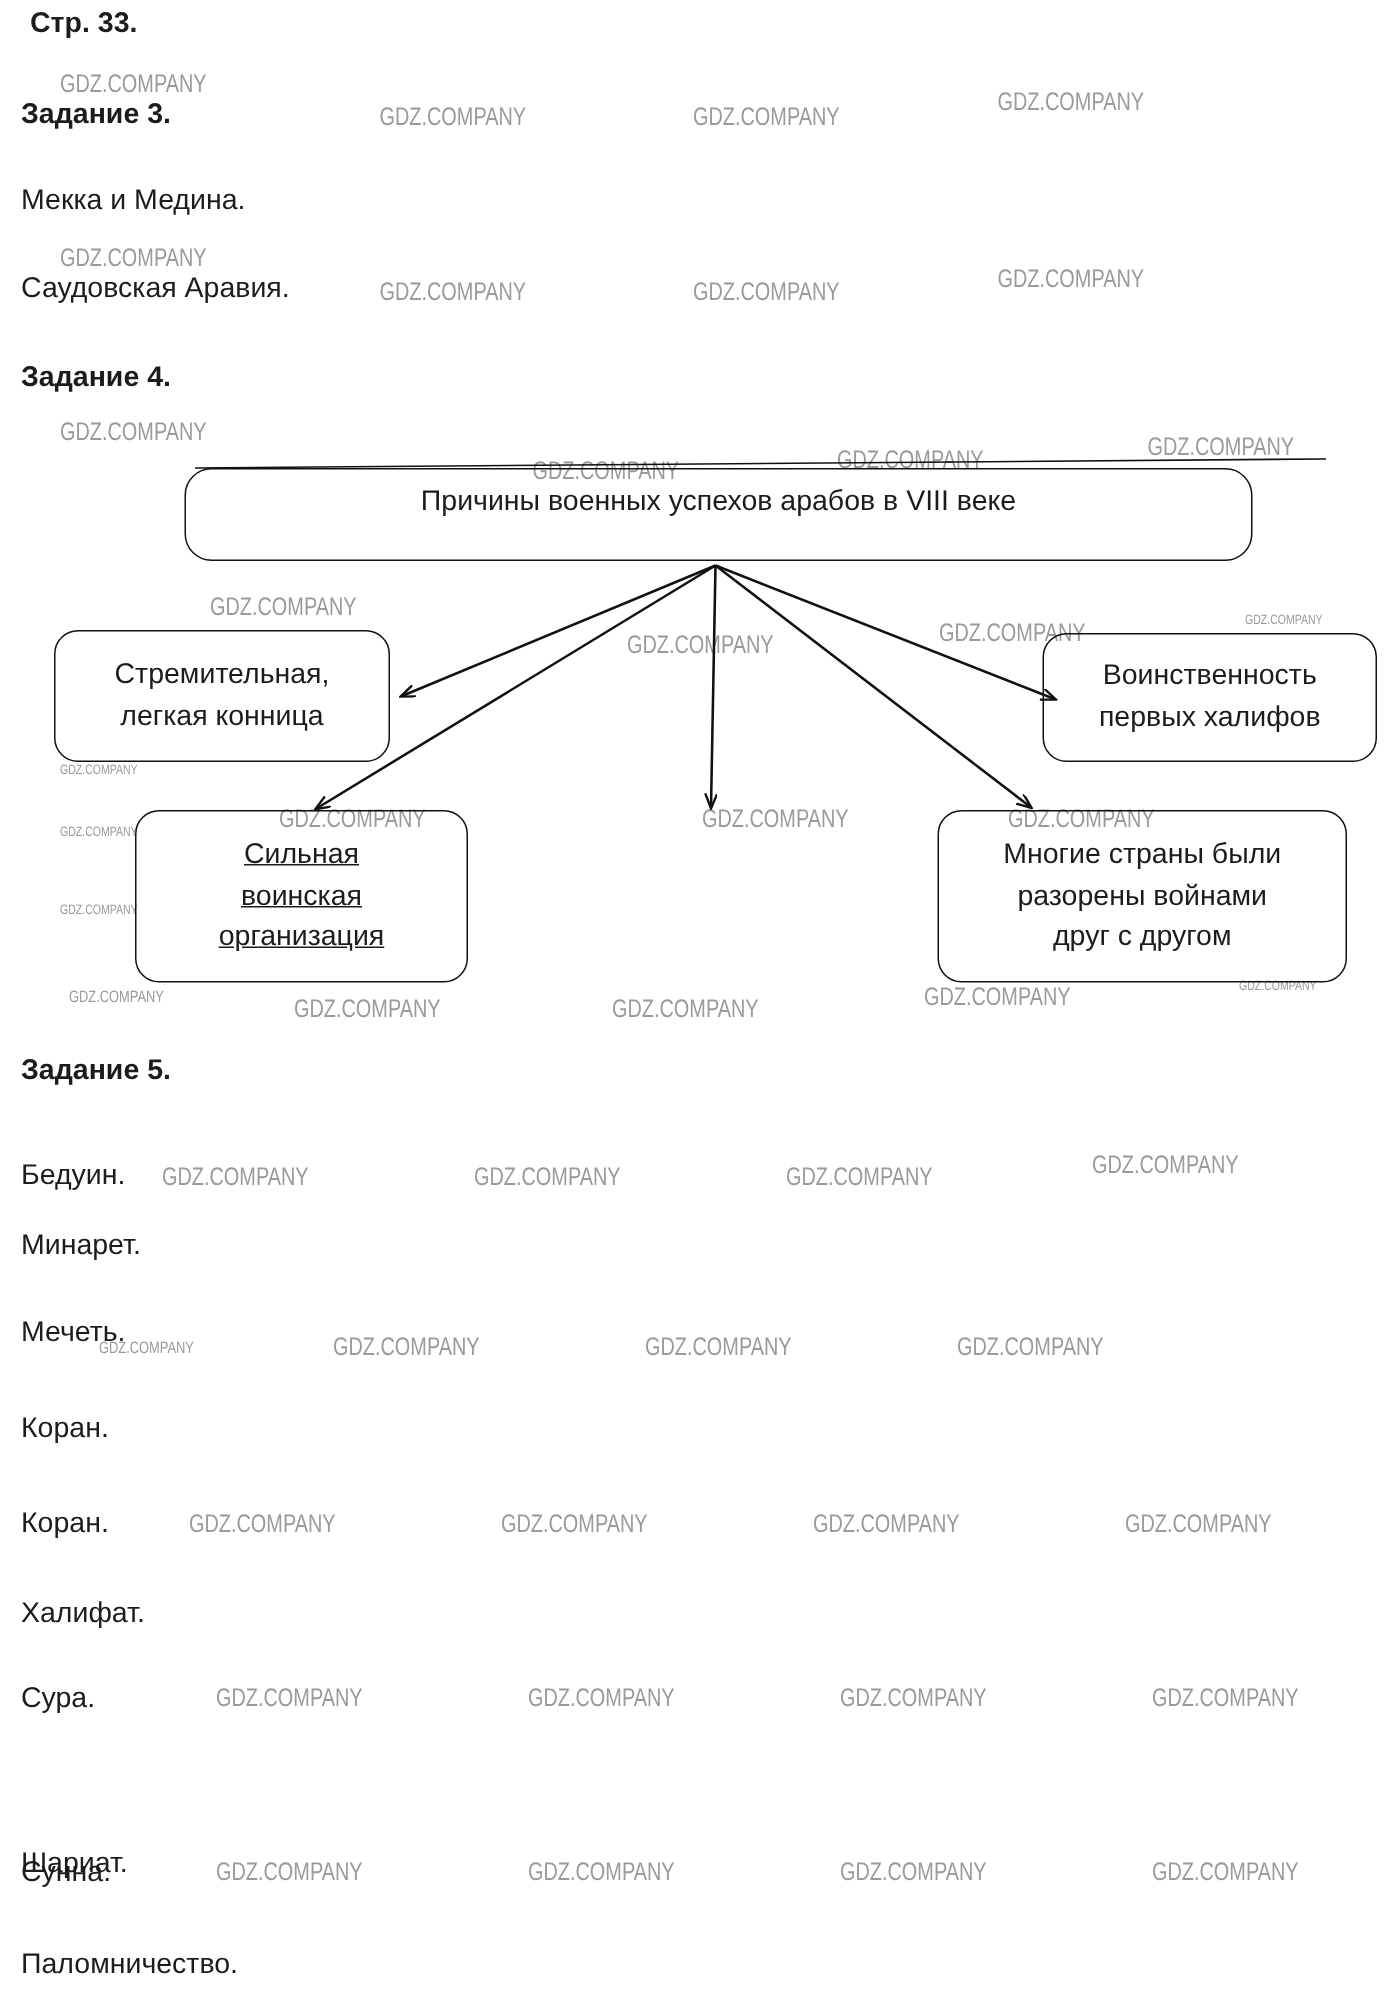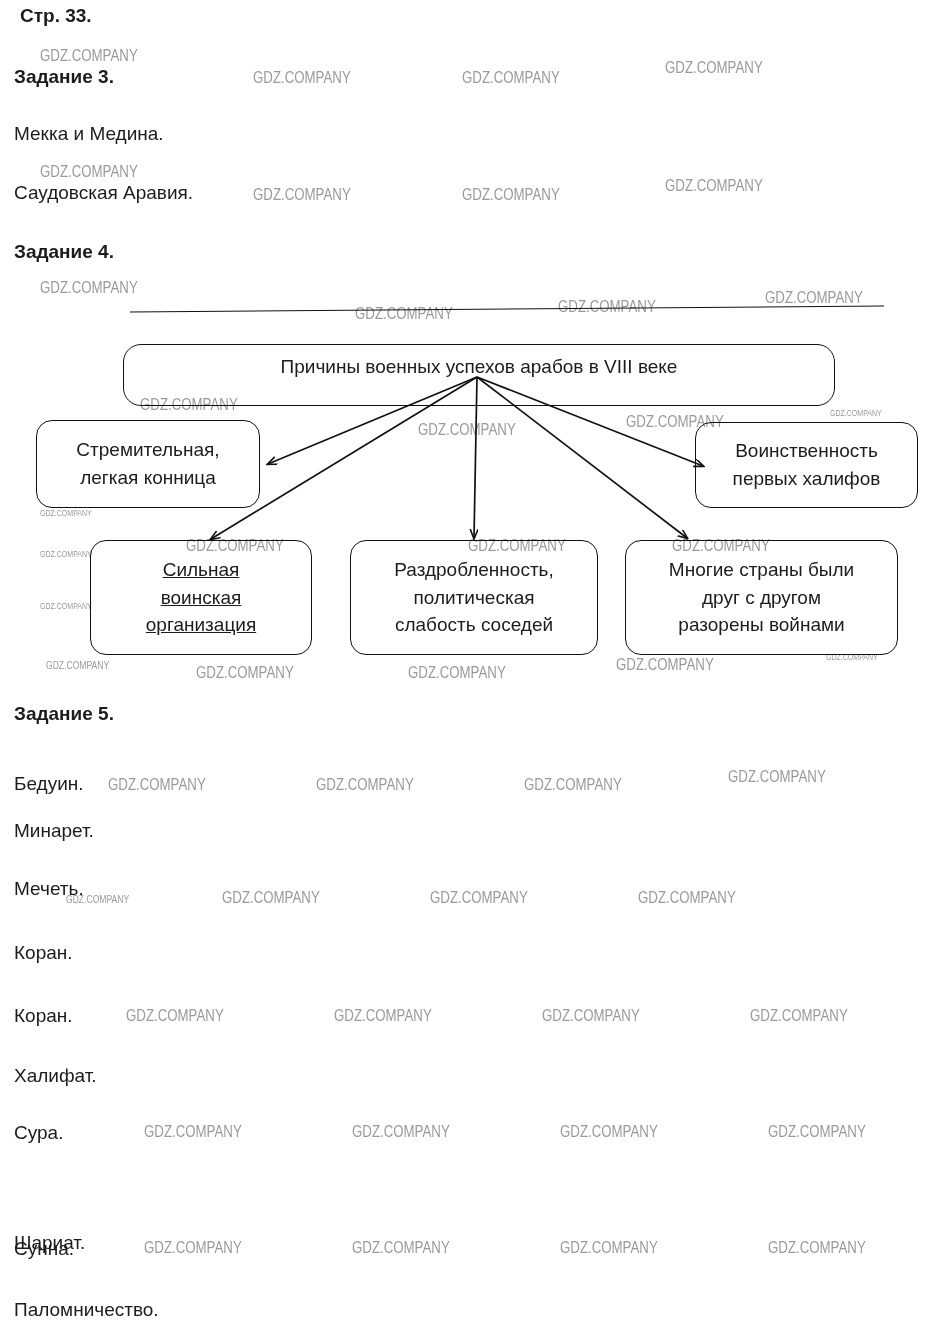--- a/index.html
+++ b/index.html
@@ -158,21 +158,21 @@
 
     <path d="M477,377 L268,464" fill="none" stroke="#111111" stroke-width="1.7" marker-end="url(#ah)"></path>
     <path d="M477,377 L211,539" fill="none" stroke="#111111" stroke-width="1.7" marker-end="url(#ah)"></path>
     <path d="M477,377 L474,538" fill="none" stroke="#111111" stroke-width="1.7" marker-end="url(#ah)"></path>
     <path d="M477,377 L687,538" fill="none" stroke="#111111" stroke-width="1.7" marker-end="url(#ah)"></path>
     <path d="M477,377 L703,466" fill="none" stroke="#111111" stroke-width="1.7" marker-end="url(#ah)"></path>
   </svg>
 
   <div id="diagram">
 
-    <div class="node" style="left:123px; top:312px; width:712px; height:62px; align-items:flex-start; padding-top:8px; border-radius:18px;margin-top:32px;">
+    <div class="node" style="left:123px; top:312px; width:712px; height:62px; align-items:flex-start; padding-top:8px; border-radius:18px;">
       <span>Причины военных успехов арабов в VIII веке</span>
     </div>
 
     <div class="node" style="left:36px; top:420px; width:224px; height:88px;">
       <div>
         <span>Стремительная,</span>
         <span>легкая конница</span>
       </div>
     </div>
 
@@ -184,33 +184,26 @@
     </div>
 
     <div class="node" style="left:90px; top:540px; width:222px; height:115px;text-decoration:underline;">
       <div>
         <span>Сильная</span>
         <span>воинская</span>
         <span>организация</span>
       </div>
     </div>
 
-    <div class="node" style="left:350px; top:540px; width:248px; height:115px;">
-      <div>
-        <span>Раздробленность,</span>
-        <span>политическая</span>
-        <span>слабость соседей</span>
-      </div>
-    </div>
 
     <div class="node" style="left:625px; top:540px; width:273px; height:115px;">
       <div>
         <span>Многие страны были</span>
+        <span>разорены войнами</span>
         <span>друг с другом</span>
-        <span>разорены войнами</span>
       </div>
     </div>
   </div>
 
   <div class="layer">
 
     <div class="txt hdr" style="left:20px; top:5px;">Стр. 33.</div>
 
     <div class="txt hdr" style="left:14px; top:66px;">Задание 3.</div>
 

